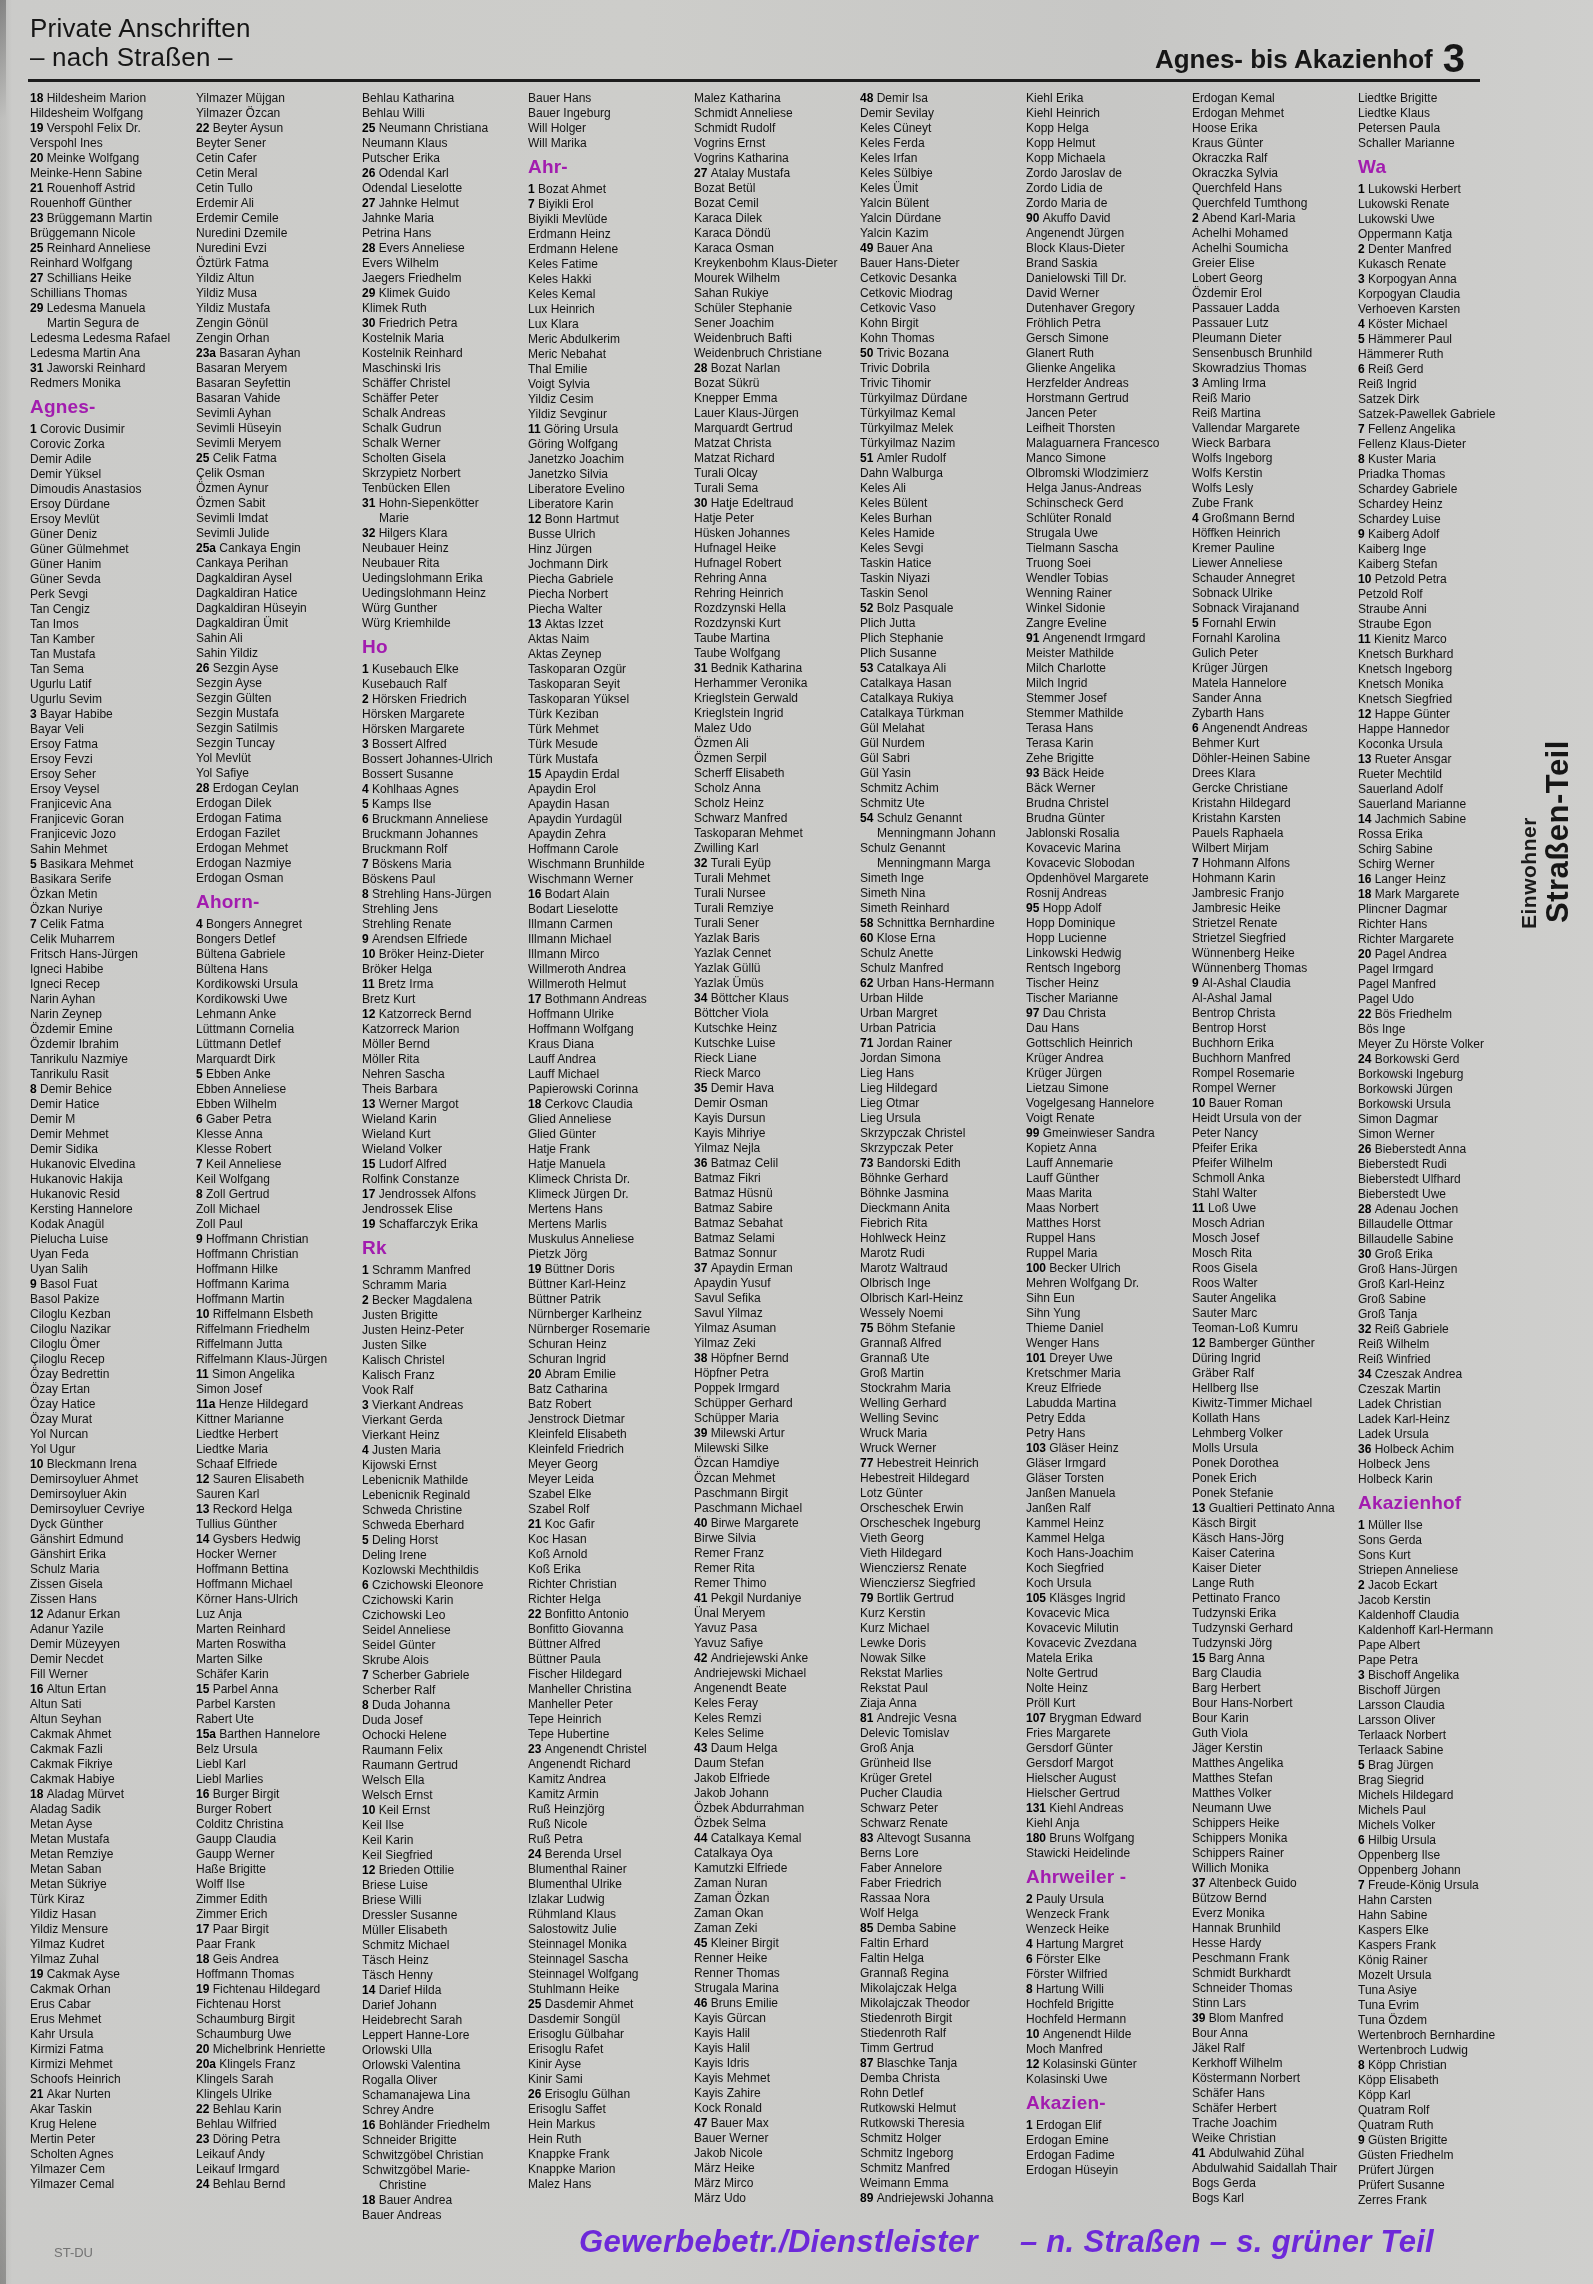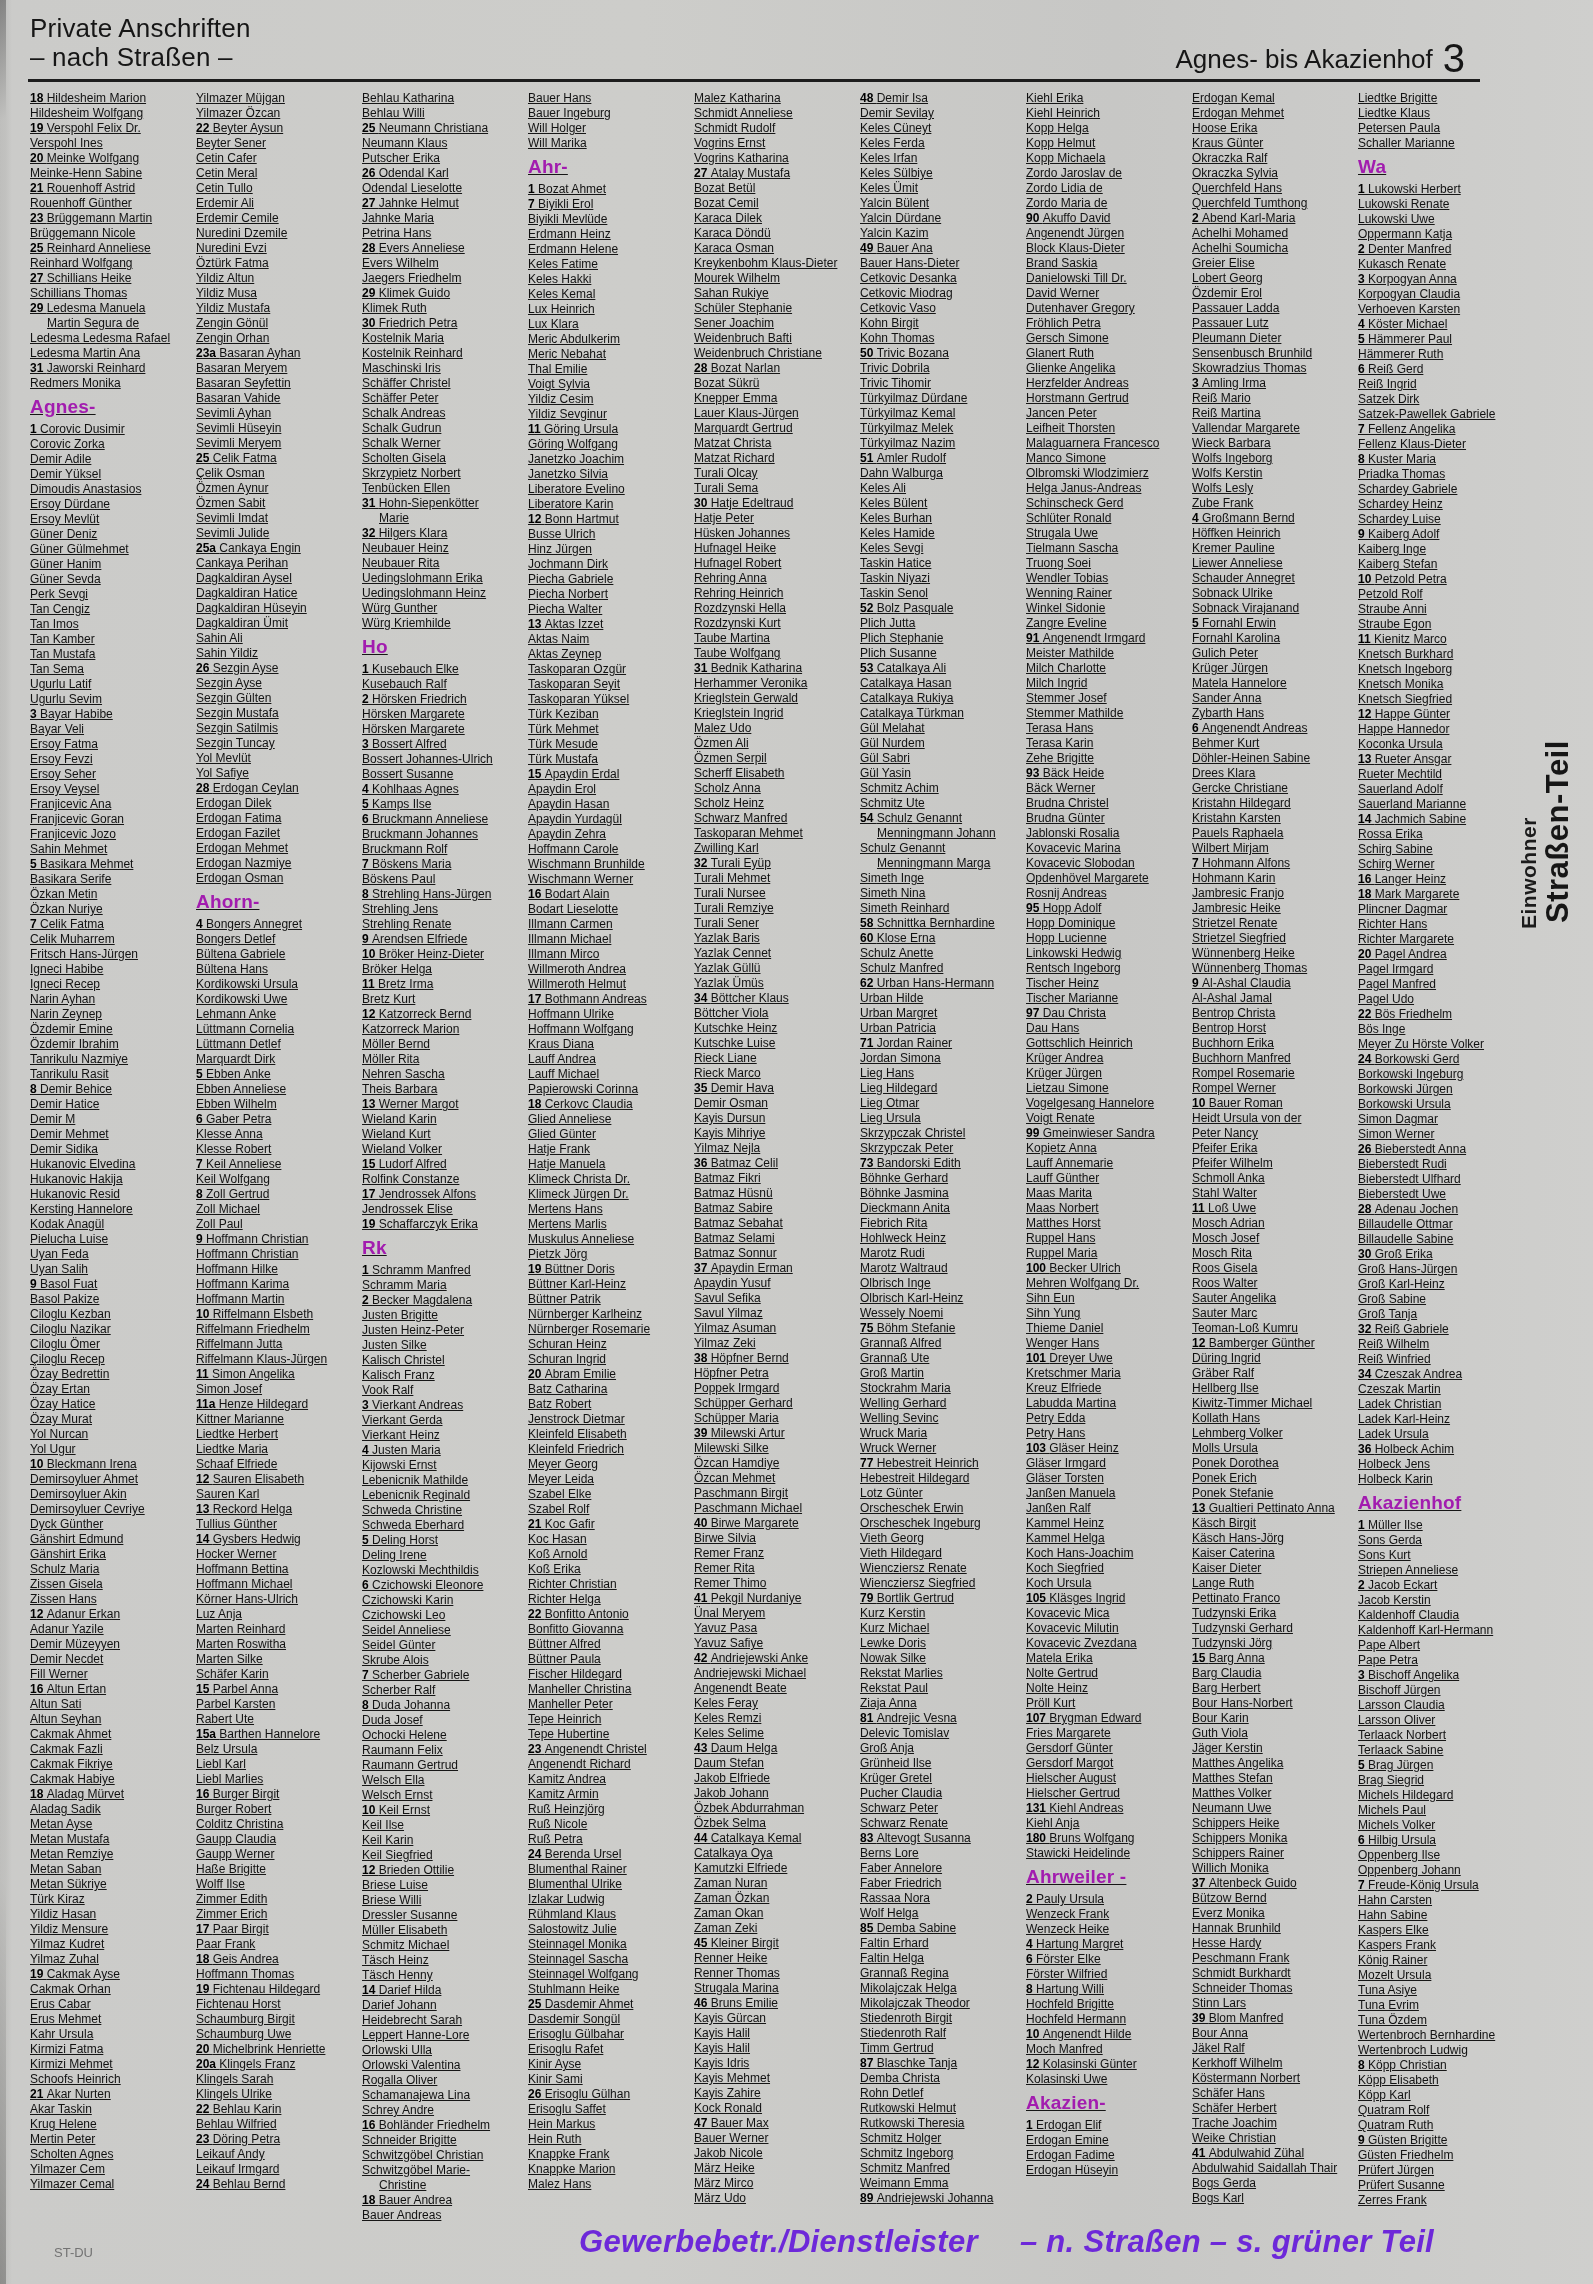--- a/index.html
+++ b/index.html
@@ -4,24 +4,24 @@
 <style>
   html,body{margin:0;padding:0;}
   body{
     width:1594px;height:2285px;position:relative;overflow:hidden;
     background:linear-gradient(90deg,#b9b9b7 0,#cbcbc9 12px,#cdcdca 40%,#c7c7c5 70%,#cfcfcd 100%);
     font-family:"Liberation Sans",sans-serif;color:#161616;
   }
   .edge{position:absolute;left:0;top:0;width:6px;height:100%;
     background:linear-gradient(180deg,#555 0,#c2c2c0 119px,#c2c2c0 1881px,#6a6a68 2285px);opacity:.55;}
   .hdr-left{position:absolute;left:30px;top:14px;font-weight:normal;font-size:26px;line-height:29px;letter-spacing:0.2px;}
-  .hdr-right{position:absolute;right:129px;top:36px;font-weight:normal;font-size:26px;white-space:nowrap;text-align:center;}
+  .hdr-right{position:absolute;right:129px;top:36px;font-weight:bold;font-size:26px;white-space:nowrap;text-align:center;}
   .hdr-right .pagenum{font-size:40px;margin-left:10px;vertical-align:-4px;}
   .hdr-rule{position:absolute;left:28px;top:79px;width:1452px;height:3px;background:#1d1d1d;}
-  .content{position:absolute;left:30px;top:91px;display:flex;gap:19px;text-decoration:underline;}
+  .content{position:absolute;left:30px;top:91px;display:flex;gap:19px;}
   .col{width:147px;flex:0 0 147px;}
   .entry{font-size:12px;line-height:15px;white-space:nowrap;font-weight:400;color:#121212;}
   .entry .hnum{font-weight:bold;color:#000;}
   .cont{padding-left:17px;}
   .street-header{font-size:19px;line-height:20px;font-weight:bold;margin:6px 0 5px 0;color:#a21caf;letter-spacing:0.2px;white-space:nowrap;}
   .side-tab{position:absolute;left:1517px;top:929px;transform:rotate(-90deg);transform-origin:0 0;white-space:nowrap;}
   .side-tab .tab-line1{font-size:21px;font-weight:bold;line-height:23px;letter-spacing:0.5px;color:#1b1b1b;}
   .side-tab .tab-line2{font-size:31px;font-weight:bold;line-height:35px;letter-spacing:0.5px;color:#161616;}
   .side-tab .bullet{font-size:30px;vertical-align:-2px;margin-right:6px;}
   .footer-code{position:absolute;left:54px;top:2245px;font-size:13px;font-weight:400;color:#737373;}

